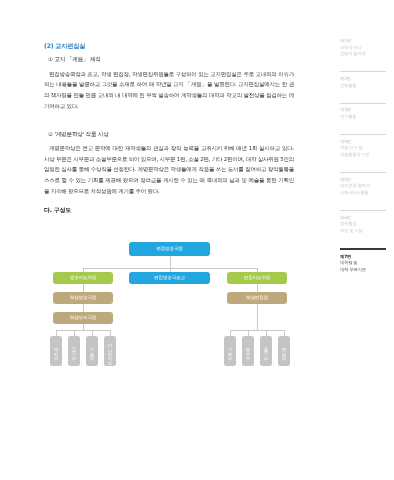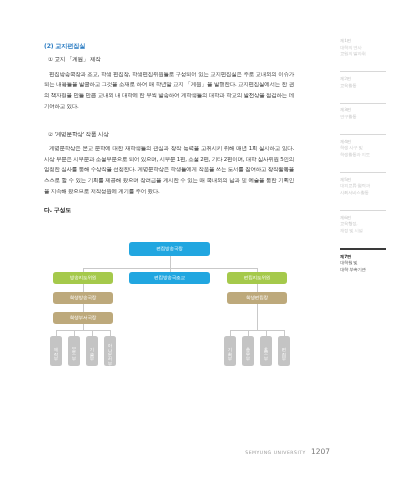--- a/index.html
+++ b/index.html
@@ -289,18 +289,14 @@
     </div>
 
     <div class="side-group active">
       <div class="side-rule active"></div>
       <div class="side-num">제7편</div>
       <div class="side-label" style="white-space:pre-line;">대학원 및
 대학 부속기관</div>
     </div>
   </div>
 
-  <div class="footer">
-    <span class="footer-brand">SEMYUNG UNIVERSITY</span>
-    <span class="footer-page">1207</span>
-  </div>
 
 </div>
 
 </body></html>

